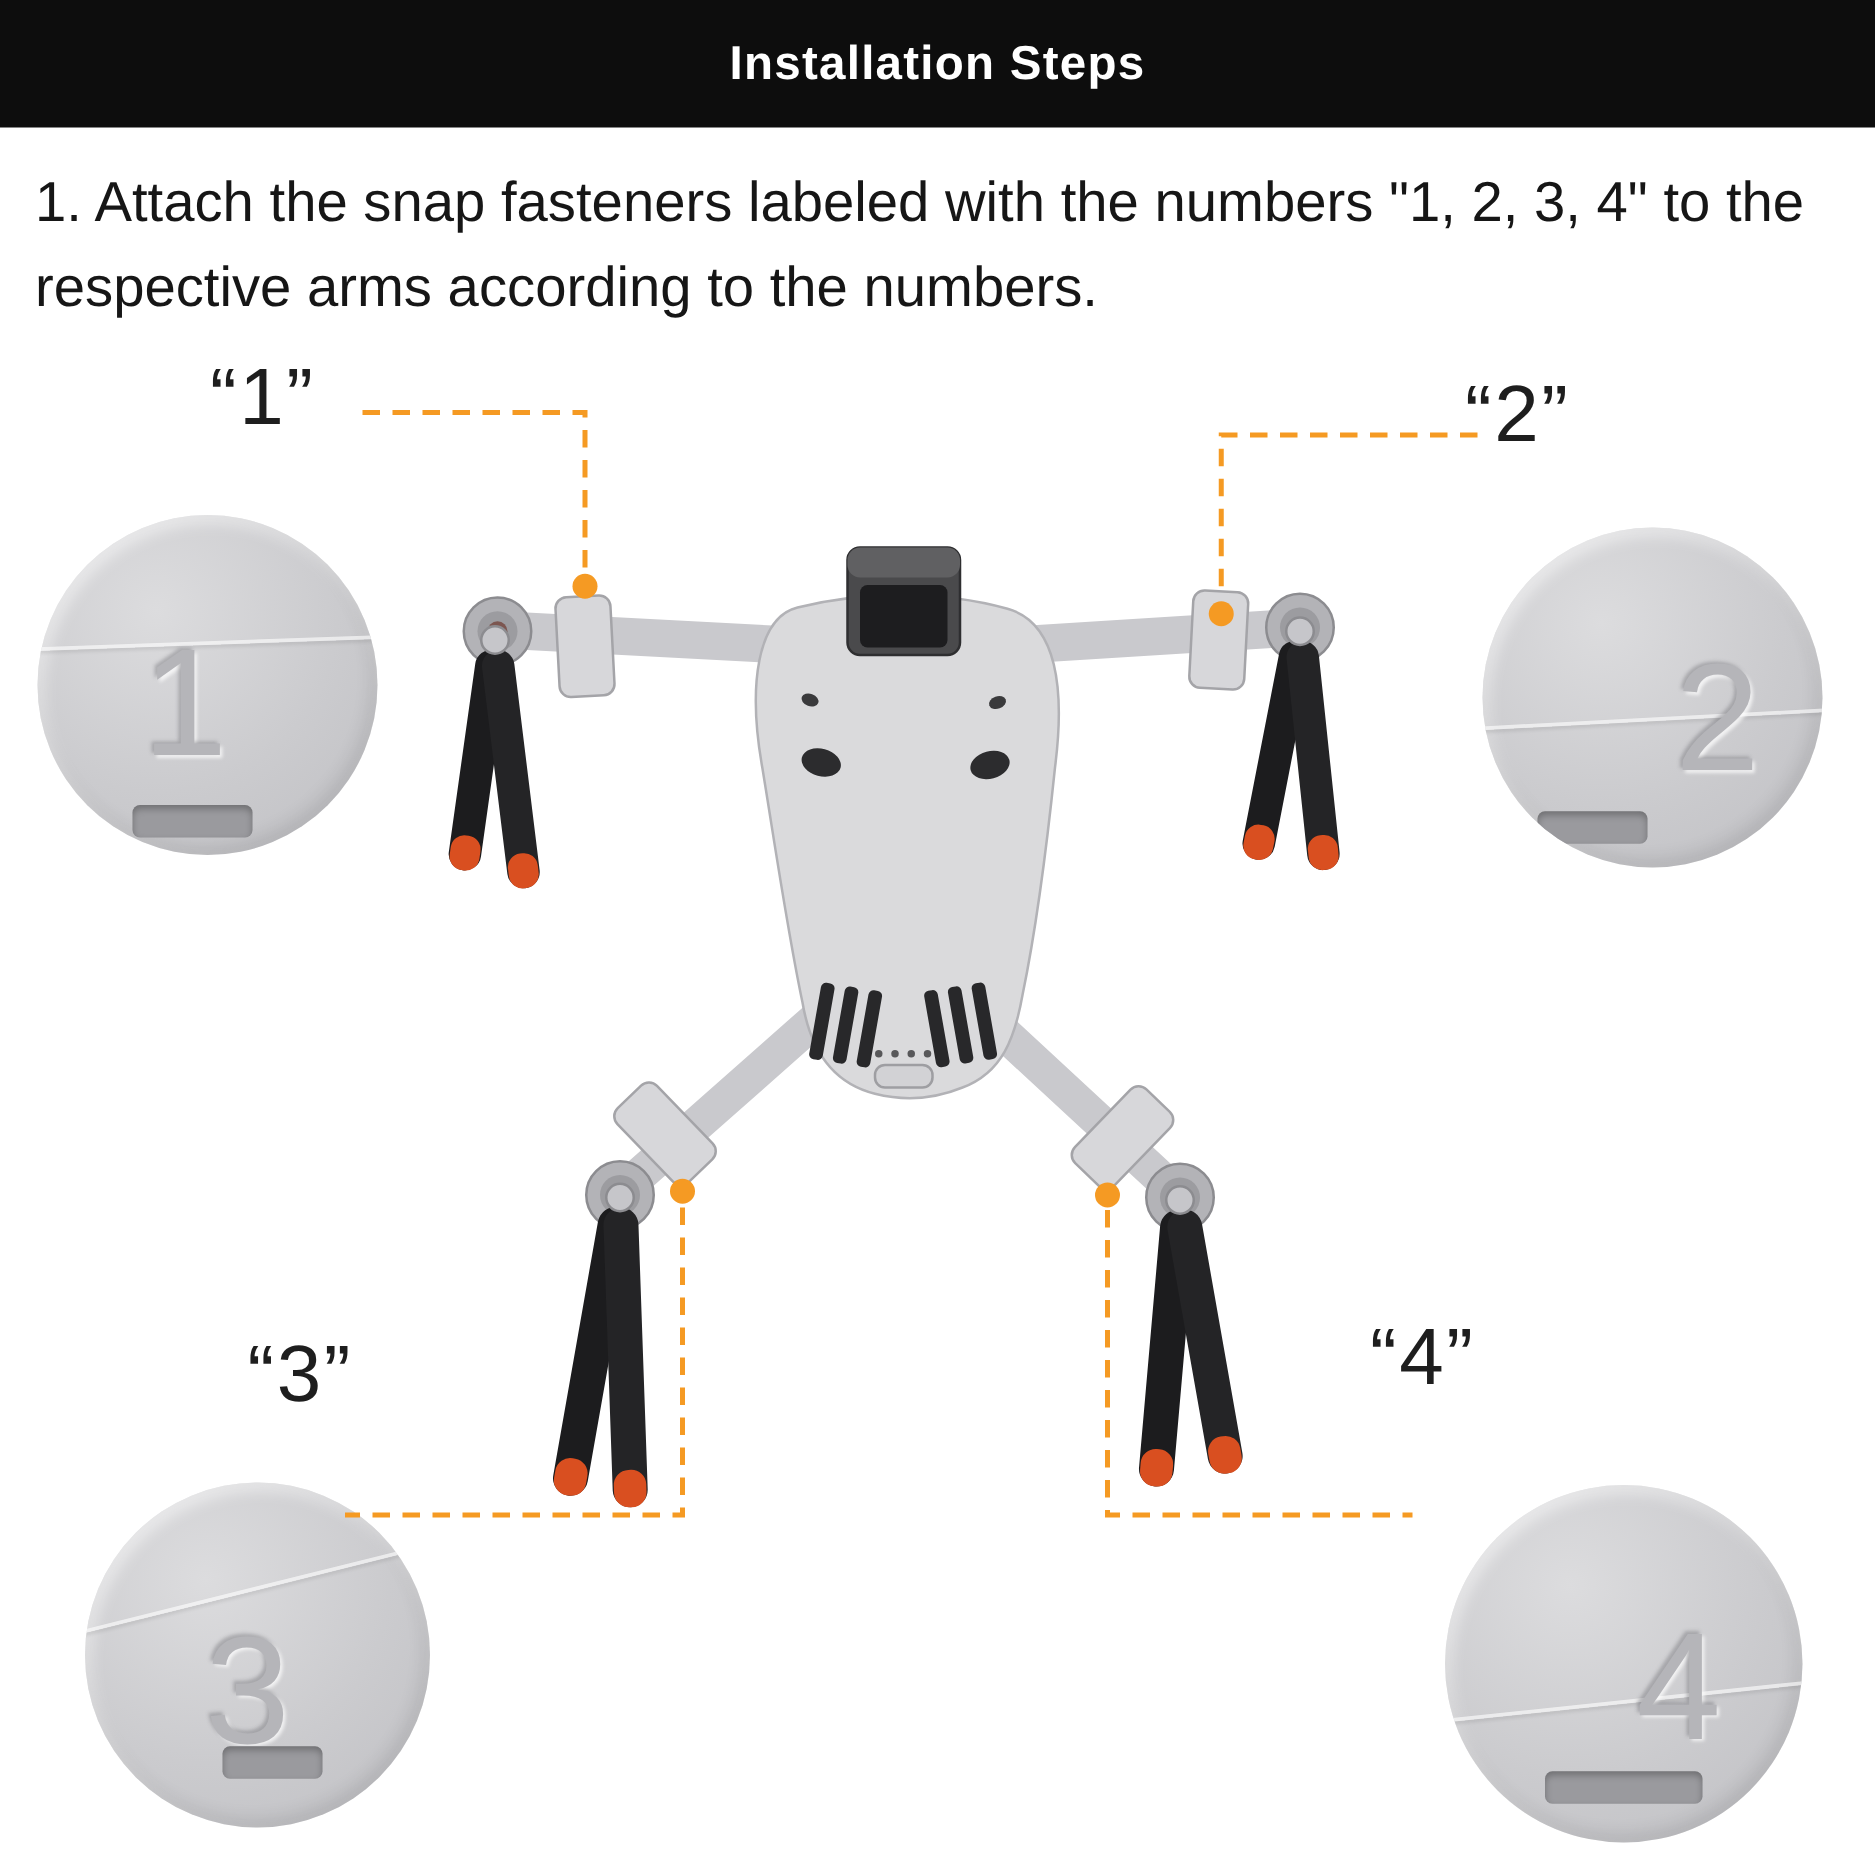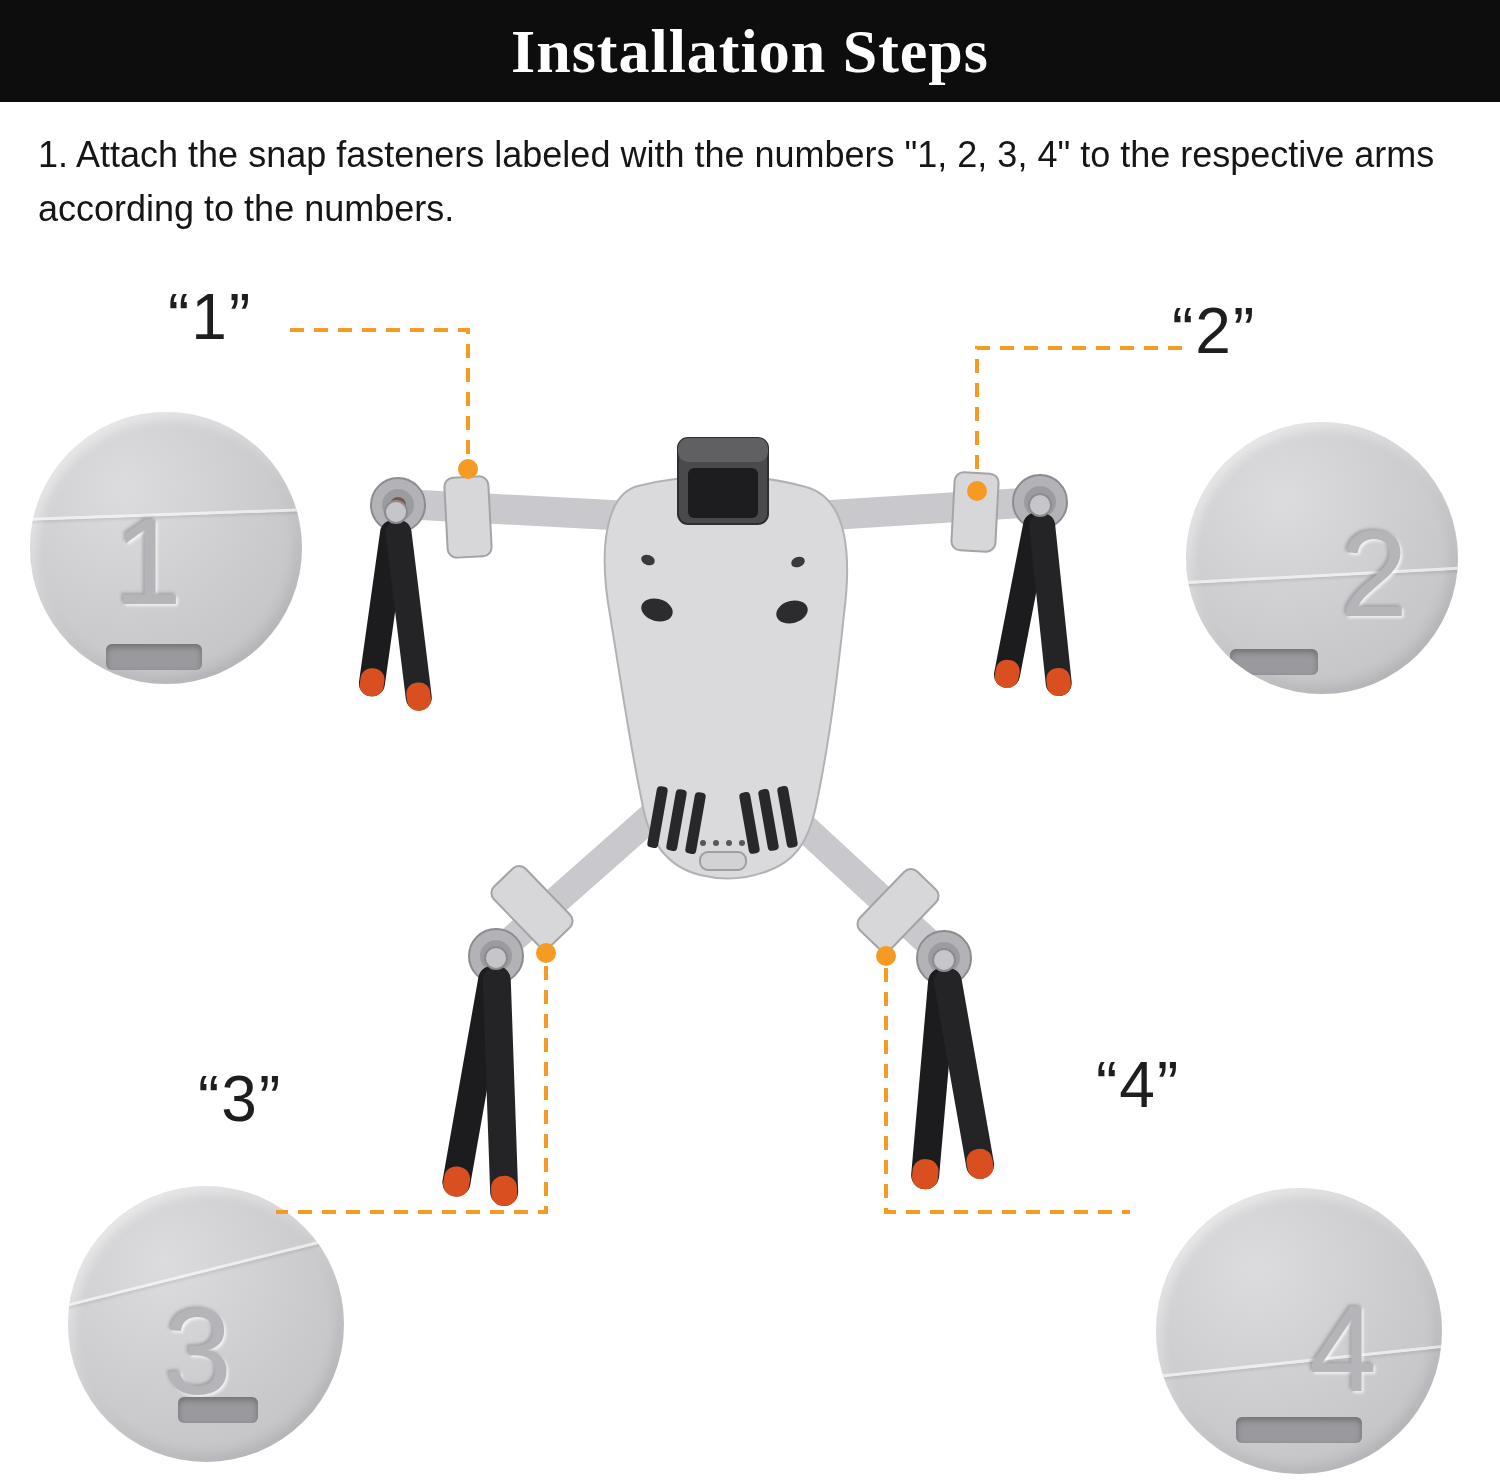--- a/index.html
+++ b/index.html
@@ -6,27 +6,27 @@
   .stage{
     position:relative;width:1500px;height:1481px;background:#ffffff;overflow:hidden;
     font-family:"Liberation Sans",sans-serif;
   }
   
   .header-bar{
     position:absolute;left:0;top:0;width:1500px;height:102px;background:#0d0d0d;
     display:flex;align-items:center;justify-content:center;
   }
   .header-bar h1{
-    margin:16px;color:#ffffff;font-size:62px;font-weight:700;letter-spacing:1px;
-    font-family:Liberation Serif, serif;
+    margin:16px;color:#ffffff;font-size:38px;font-weight:700;letter-spacing:1px;
+    font-family:Liberation Sans, sans-serif;
   }
   
   .instruction{
-    position:absolute;left:38px;top:128px;width:1420px;margin:0;
-    font-size:36px;line-height:1.5;color:#161616;font-weight:400;
+    position:absolute;left:28px;top:128px;width:1420px;margin:0;
+    font-size:45px;line-height:1.5;color:#161616;font-weight:400;
   }
   
   .callout{
     position:absolute;font-size:64px;color:#1e1e1e;letter-spacing:2px;white-space:nowrap;
   }
   .l1{left:168px;top:280px;}
   .l2{left:1172px;top:294px;}
   .l3{left:198px;top:1062px;}
   .l4{left:1096px;top:1048px;}
   

